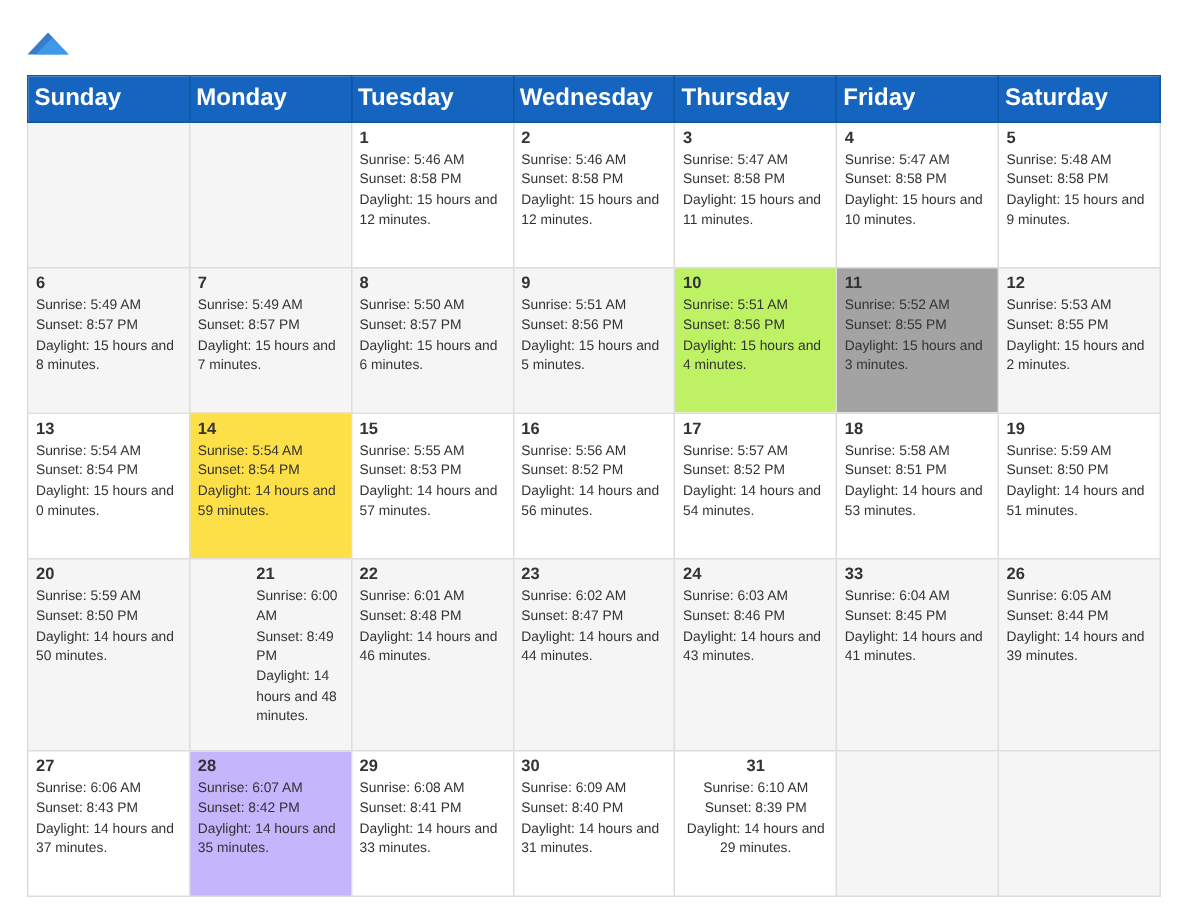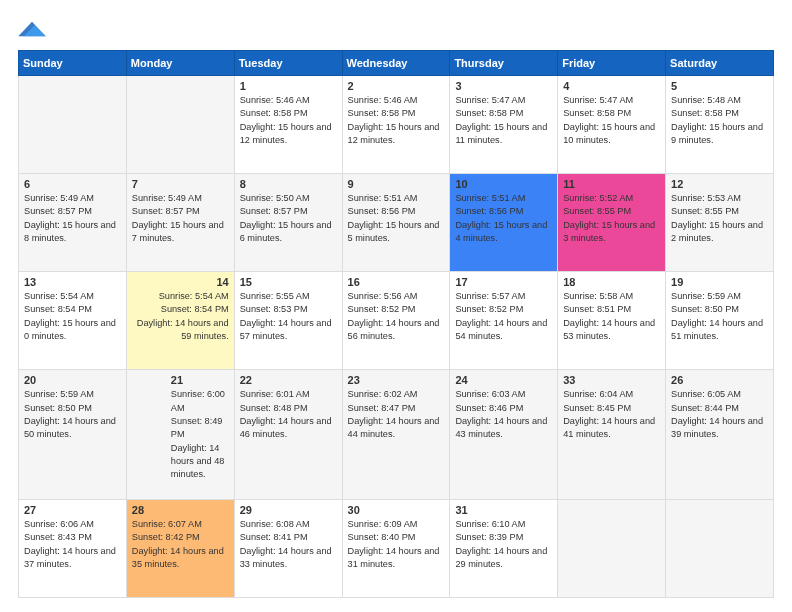--- a/index.html
+++ b/index.html
@@ -58,21 +58,21 @@
     .calendar {
       flex: 1;
       border: 1px solid #ccc;
       border-collapse: collapse;
       width: 100%;
       table-layout: fixed;
     }
     .calendar th {
       background: #1565C0;
       color: #fff;
-      font-size: 11px;
+      font-size: 16px;
       font-weight: bold;
       padding: 6px 4px;
       text-align: left;
       border: 1px solid #1055a0;
     }
     .calendar td {
       vertical-align: top;
       border: 1px solid #ddd;
       padding: 4px 5px;
       font-size: 9.5px;
@@ -139,46 +139,46 @@
           <td style="background: rgb(255, 255, 255);"><span class="day-num">2</span><span class="cell-text">Sunrise: 5:46 AM<br>Sunset: 8:58 PM<br>Daylight: 15 hours and 12 minutes.</span></td>
           <td style="background: rgb(255, 255, 255);"><span class="day-num">3</span><span class="cell-text">Sunrise: 5:47 AM<br>Sunset: 8:58 PM<br>Daylight: 15 hours and 11 minutes.</span></td>
           <td style="background: rgb(255, 255, 255);"><span class="day-num">4</span><span class="cell-text">Sunrise: 5:47 AM<br>Sunset: 8:58 PM<br>Daylight: 15 hours and 10 minutes.</span></td>
           <td style="background: rgb(255, 255, 255);"><span class="day-num">5</span><span class="cell-text">Sunrise: 5:48 AM<br>Sunset: 8:58 PM<br>Daylight: 15 hours and 9 minutes.</span></td>
         </tr>
         <tr>
           <td style="background: rgb(245, 245, 245);"><span class="day-num">6</span><span class="cell-text">Sunrise: 5:49 AM<br>Sunset: 8:57 PM<br>Daylight: 15 hours and 8 minutes.</span></td>
           <td style="background: rgb(245, 245, 245);"><span class="day-num">7</span><span class="cell-text">Sunrise: 5:49 AM<br>Sunset: 8:57 PM<br>Daylight: 15 hours and 7 minutes.</span></td>
           <td style="background: rgb(245, 245, 245);"><span class="day-num">8</span><span class="cell-text">Sunrise: 5:50 AM<br>Sunset: 8:57 PM<br>Daylight: 15 hours and 6 minutes.</span></td>
           <td style="background: rgb(245, 245, 245);"><span class="day-num">9</span><span class="cell-text">Sunrise: 5:51 AM<br>Sunset: 8:56 PM<br>Daylight: 15 hours and 5 minutes.</span></td>
-          <td style="background: #3b82f6;"><span class="day-num">10</span><span class="cell-text">Sunrise: 5:51 AM<br>Sunset: 8:56 PM<br>Daylight: 15 hours and 4 minutes.</span></td>
-          <td style="background: #ec4899; margin-left: 28px;"><span class="day-num">11</span><span class="cell-text">Sunrise: 5:52 AM<br>Sunset: 8:55 PM<br>Daylight: 15 hours and 3 minutes.</span></td>
+          <td style="background: #bef264;"><span class="day-num">10</span><span class="cell-text">Sunrise: 5:51 AM<br>Sunset: 8:56 PM<br>Daylight: 15 hours and 4 minutes.</span></td>
+          <td style="background: #a3a3a3; margin-left: 28px;"><span class="day-num">11</span><span class="cell-text">Sunrise: 5:52 AM<br>Sunset: 8:55 PM<br>Daylight: 15 hours and 3 minutes.</span></td>
           <td style="background: rgb(245, 245, 245);"><span class="day-num">12</span><span class="cell-text">Sunrise: 5:53 AM<br>Sunset: 8:55 PM<br>Daylight: 15 hours and 2 minutes.</span></td>
         </tr>
         <tr>
           <td style="background: rgb(255, 255, 255);"><span class="day-num">13</span><span class="cell-text">Sunrise: 5:54 AM<br>Sunset: 8:54 PM<br>Daylight: 15 hours and 0 minutes.</span></td>
-          <td style="background: #fef9c3; text-align: right;"><span class="day-num">14</span><span class="cell-text">Sunrise: 5:54 AM<br>Sunset: 8:54 PM<br>Daylight: 14 hours and 59 minutes.</span></td>
+          <td style="background: #fde047;"><span class="day-num">14</span><span class="cell-text">Sunrise: 5:54 AM<br>Sunset: 8:54 PM<br>Daylight: 14 hours and 59 minutes.</span></td>
           <td style="background: rgb(255, 255, 255);"><span class="day-num">15</span><span class="cell-text">Sunrise: 5:55 AM<br>Sunset: 8:53 PM<br>Daylight: 14 hours and 57 minutes.</span></td>
           <td style="background: rgb(255, 255, 255);"><span class="day-num">16</span><span class="cell-text">Sunrise: 5:56 AM<br>Sunset: 8:52 PM<br>Daylight: 14 hours and 56 minutes.</span></td>
           <td style="background: rgb(255, 255, 255);"><span class="day-num">17</span><span class="cell-text">Sunrise: 5:57 AM<br>Sunset: 8:52 PM<br>Daylight: 14 hours and 54 minutes.</span></td>
           <td style="background: rgb(255, 255, 255);"><span class="day-num">18</span><span class="cell-text">Sunrise: 5:58 AM<br>Sunset: 8:51 PM<br>Daylight: 14 hours and 53 minutes.</span></td>
           <td style="background: rgb(255, 255, 255);"><span class="day-num">19</span><span class="cell-text">Sunrise: 5:59 AM<br>Sunset: 8:50 PM<br>Daylight: 14 hours and 51 minutes.</span></td>
         </tr>
         <tr>
           <td style="background: rgb(245, 245, 245);"><span class="day-num">20</span><span class="cell-text">Sunrise: 5:59 AM<br>Sunset: 8:50 PM<br>Daylight: 14 hours and 50 minutes.</span></td>
           <td style="background: rgb(245, 245, 245); padding-left: 44px;"><span class="day-num">21</span><span class="cell-text">Sunrise: 6:00 AM<br>Sunset: 8:49 PM<br>Daylight: 14 hours and 48 minutes.</span></td>
           <td style="background: rgb(245, 245, 245); margin-top: 32px;"><span class="day-num">22</span><span class="cell-text">Sunrise: 6:01 AM<br>Sunset: 8:48 PM<br>Daylight: 14 hours and 46 minutes.</span></td>
           <td style="background: rgb(245, 245, 245);"><span class="day-num">23</span><span class="cell-text">Sunrise: 6:02 AM<br>Sunset: 8:47 PM<br>Daylight: 14 hours and 44 minutes.</span></td>
           <td style="background: rgb(245, 245, 245);"><span class="day-num">24</span><span class="cell-text">Sunrise: 6:03 AM<br>Sunset: 8:46 PM<br>Daylight: 14 hours and 43 minutes.</span></td>
           <td style="background: rgb(245, 245, 245);"><span class="day-num">33</span><span class="cell-text">Sunrise: 6:04 AM<br>Sunset: 8:45 PM<br>Daylight: 14 hours and 41 minutes.</span></td>
           <td style="background: rgb(245, 245, 245);"><span class="day-num">26</span><span class="cell-text">Sunrise: 6:05 AM<br>Sunset: 8:44 PM<br>Daylight: 14 hours and 39 minutes.</span></td>
         </tr>
         <tr>
           <td style="background: rgb(255, 255, 255);"><span class="day-num">27</span><span class="cell-text">Sunrise: 6:06 AM<br>Sunset: 8:43 PM<br>Daylight: 14 hours and 37 minutes.</span></td>
-          <td style="background: #fdba74;"><span class="day-num">28</span><span class="cell-text">Sunrise: 6:07 AM<br>Sunset: 8:42 PM<br>Daylight: 14 hours and 35 minutes.</span></td>
+          <td style="background: #c4b5fd;"><span class="day-num">28</span><span class="cell-text">Sunrise: 6:07 AM<br>Sunset: 8:42 PM<br>Daylight: 14 hours and 35 minutes.</span></td>
           <td style="background: rgb(255, 255, 255);"><span class="day-num">29</span><span class="cell-text">Sunrise: 6:08 AM<br>Sunset: 8:41 PM<br>Daylight: 14 hours and 33 minutes.</span></td>
           <td style="background: rgb(255, 255, 255); margin-left: 44px;"><span class="day-num">30</span><span class="cell-text">Sunrise: 6:09 AM<br>Sunset: 8:40 PM<br>Daylight: 14 hours and 31 minutes.</span></td>
-          <td style="background: rgb(255, 255, 255);"><span class="day-num">31</span><span class="cell-text">Sunrise: 6:10 AM<br>Sunset: 8:39 PM<br>Daylight: 14 hours and 29 minutes.</span></td>
+          <td style="background: rgb(255, 255, 255); text-align: center;"><span class="day-num">31</span><span class="cell-text">Sunrise: 6:10 AM<br>Sunset: 8:39 PM<br>Daylight: 14 hours and 29 minutes.</span></td>
           <td class="empty-cell"></td>
           <td class="empty-cell"></td>
         </tr>
       </tbody>
   </table>
 </div>
 
 </body></html>

